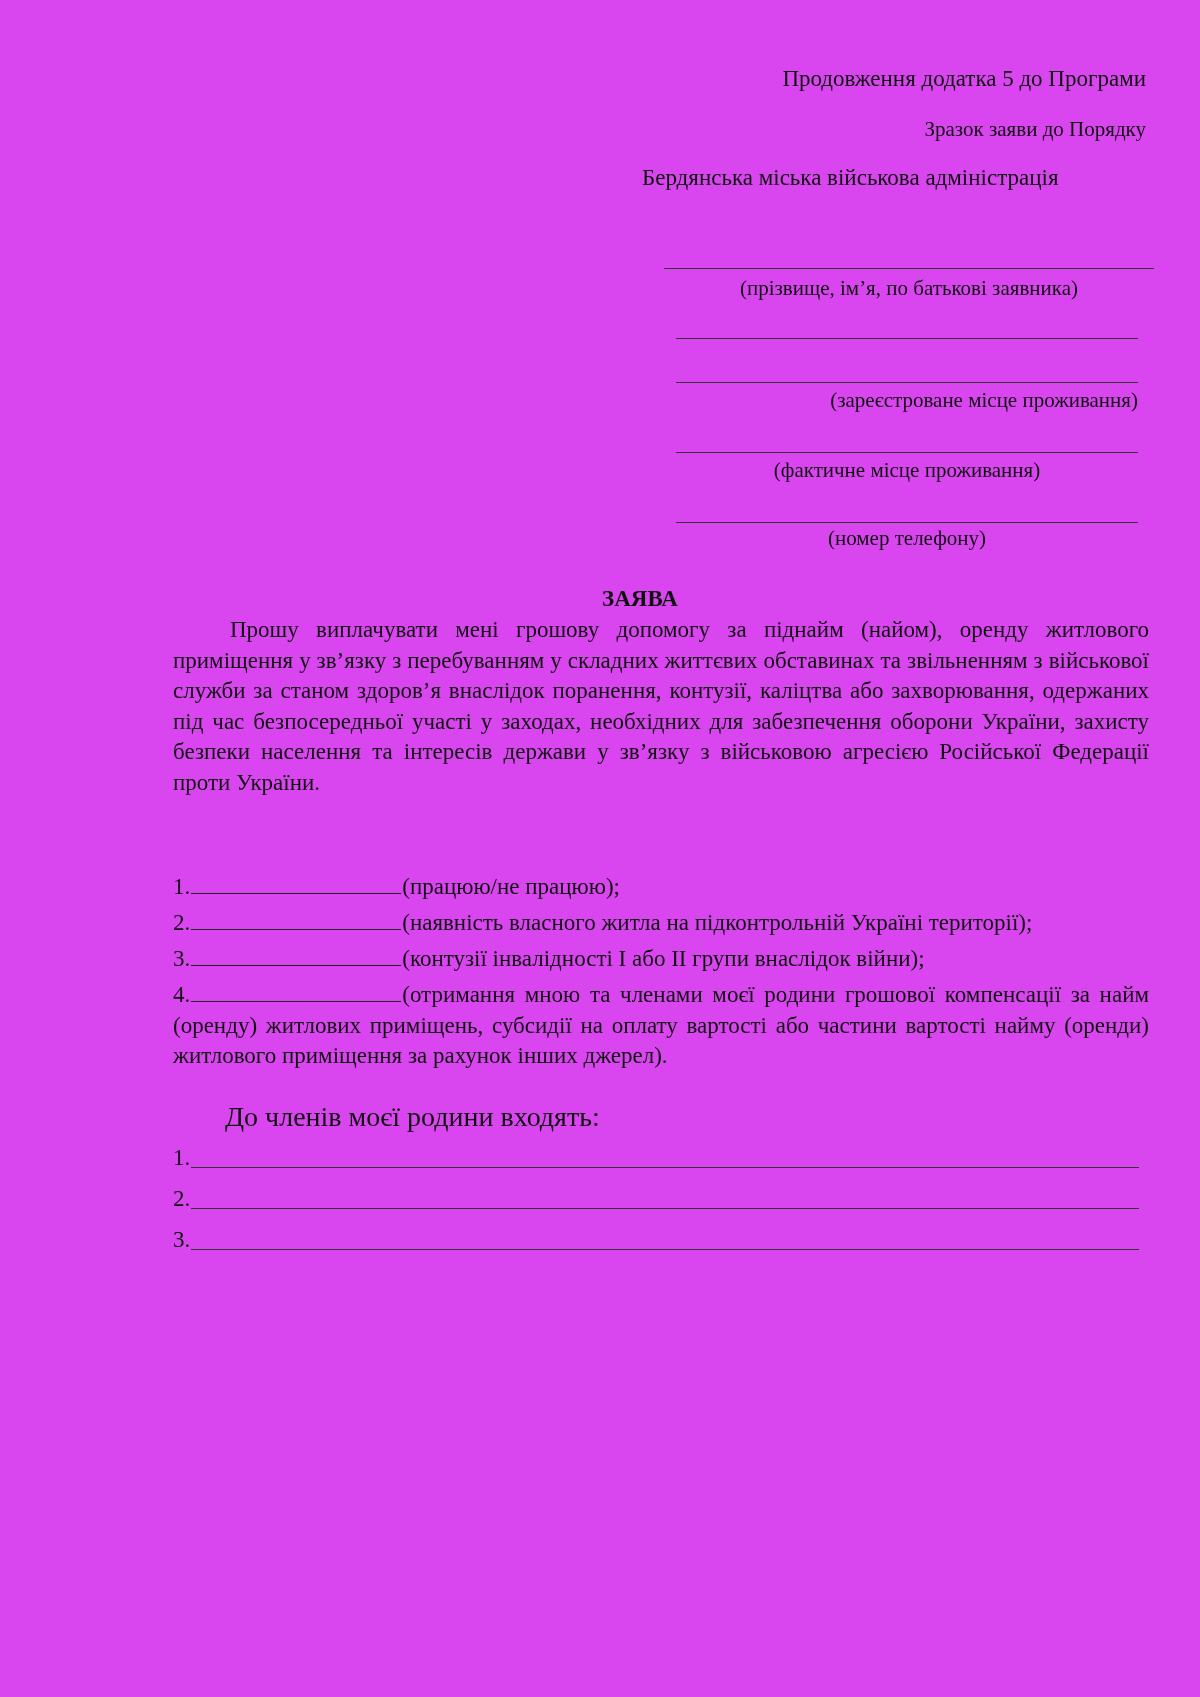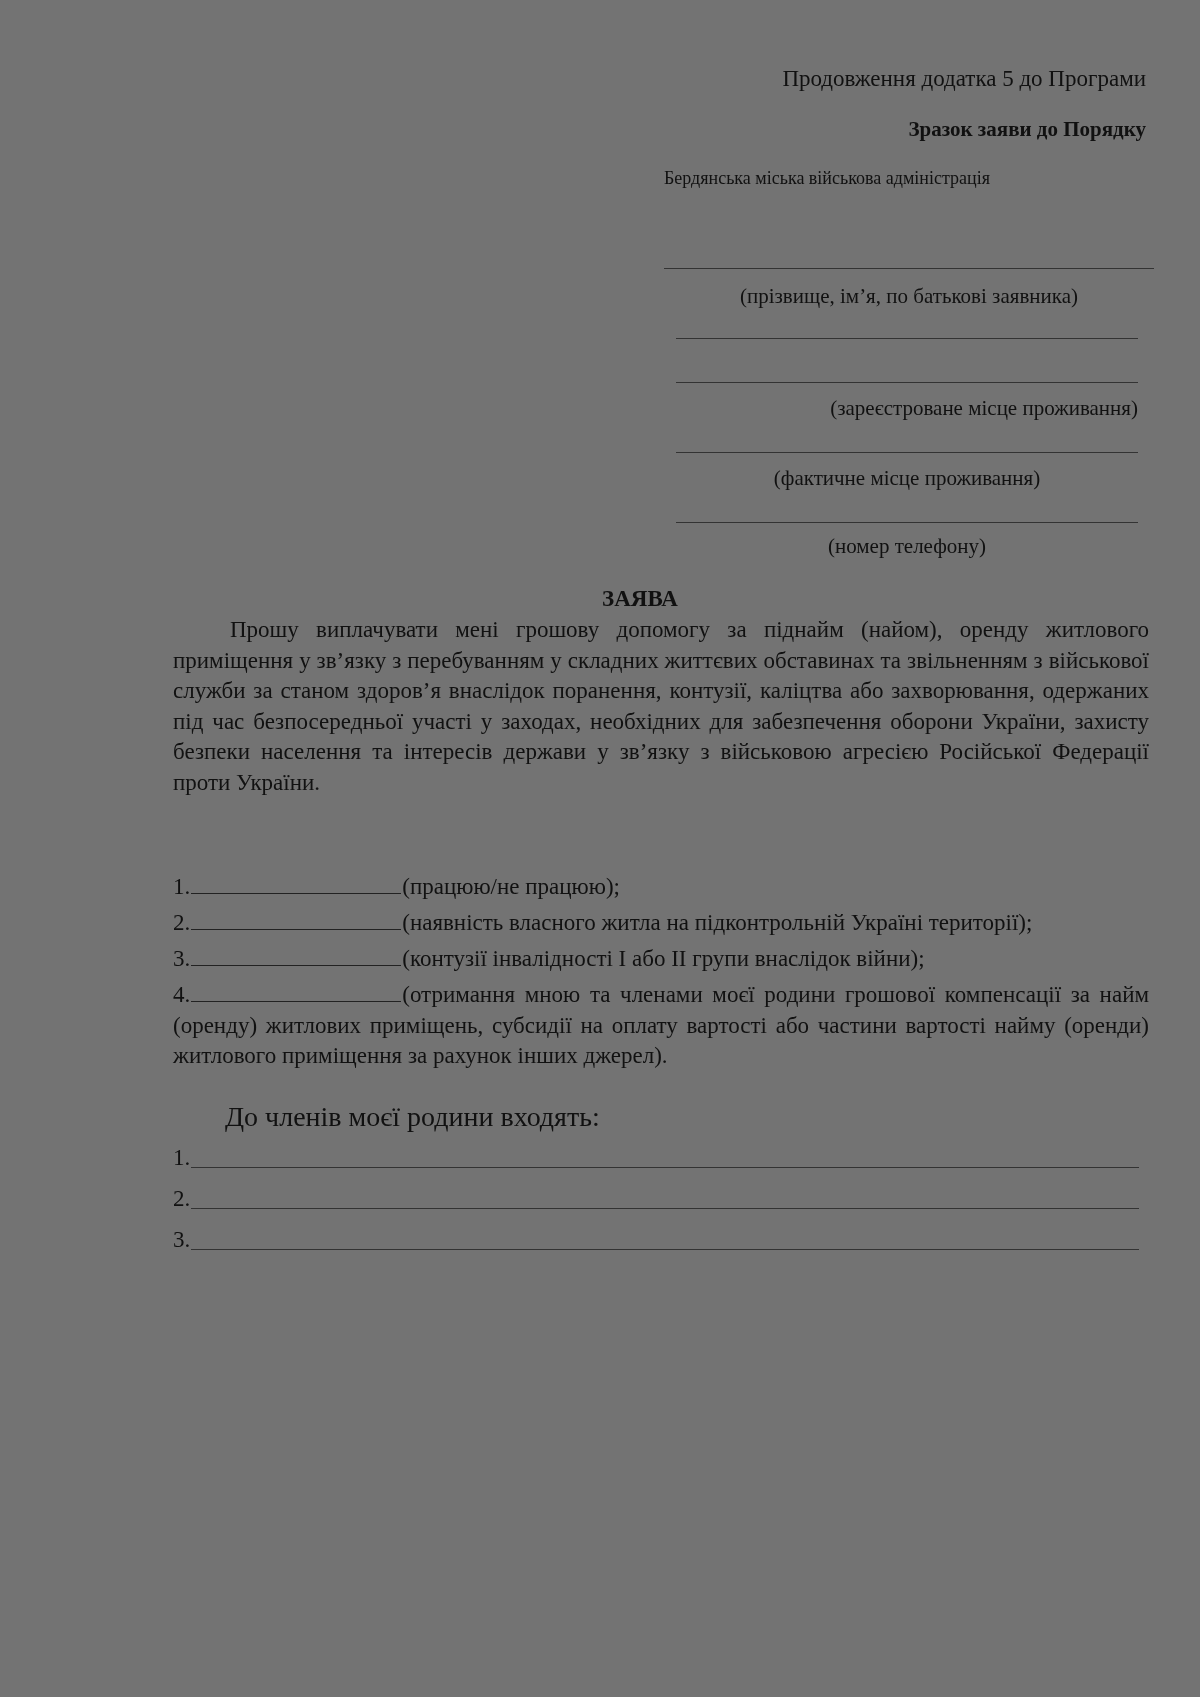--- a/index.html
+++ b/index.html
@@ -12,40 +12,39 @@
       height: 1697px;
       position: relative;
       overflow: hidden;
       font-family: "Liberation Serif", "DejaVu Serif", serif;
       color: #111111;
     }
     .page {
       position: absolute;
       left: 0; top: 0;
       width: 1200px; height: 1697px;
-      background: #737373;
+      background: #d946ef;
     }
     .abs { position: absolute; white-space: nowrap; }
     .hdr1 { font-size: 23px; right: 54px; top: 66px; text-align: right; }
-    .hdr2 { font-size: 21px; right: 54px; top: 117px; text-align: right; font-weight: bold; }
-    .addr { font-size: 18px; left: 664px; line-height: 30px; }
+    .hdr2 { font-size: 21px; right: 54px; top: 117px; text-align: right; }
+    .addr { font-size: 23px; left: 642px; line-height: 30px; }
     .addr1 { top: 163px; }
     .addr2 { top: 193px; }
 
     .line {
       position: absolute;
       height: 0;
       border-top: 1.3px solid #333333;
     }
     .caption {
       position: absolute;
       font-size: 21px;
       text-align: center;
       white-space: nowrap;
-      margin-top: 8px;
     }
 
     .title {
       position: absolute;
       top: 586px;
       left: 0; width: 1200px;
       text-align: center;
       font-size: 23px;
       font-weight: bold;
       padding-left: 80px;

